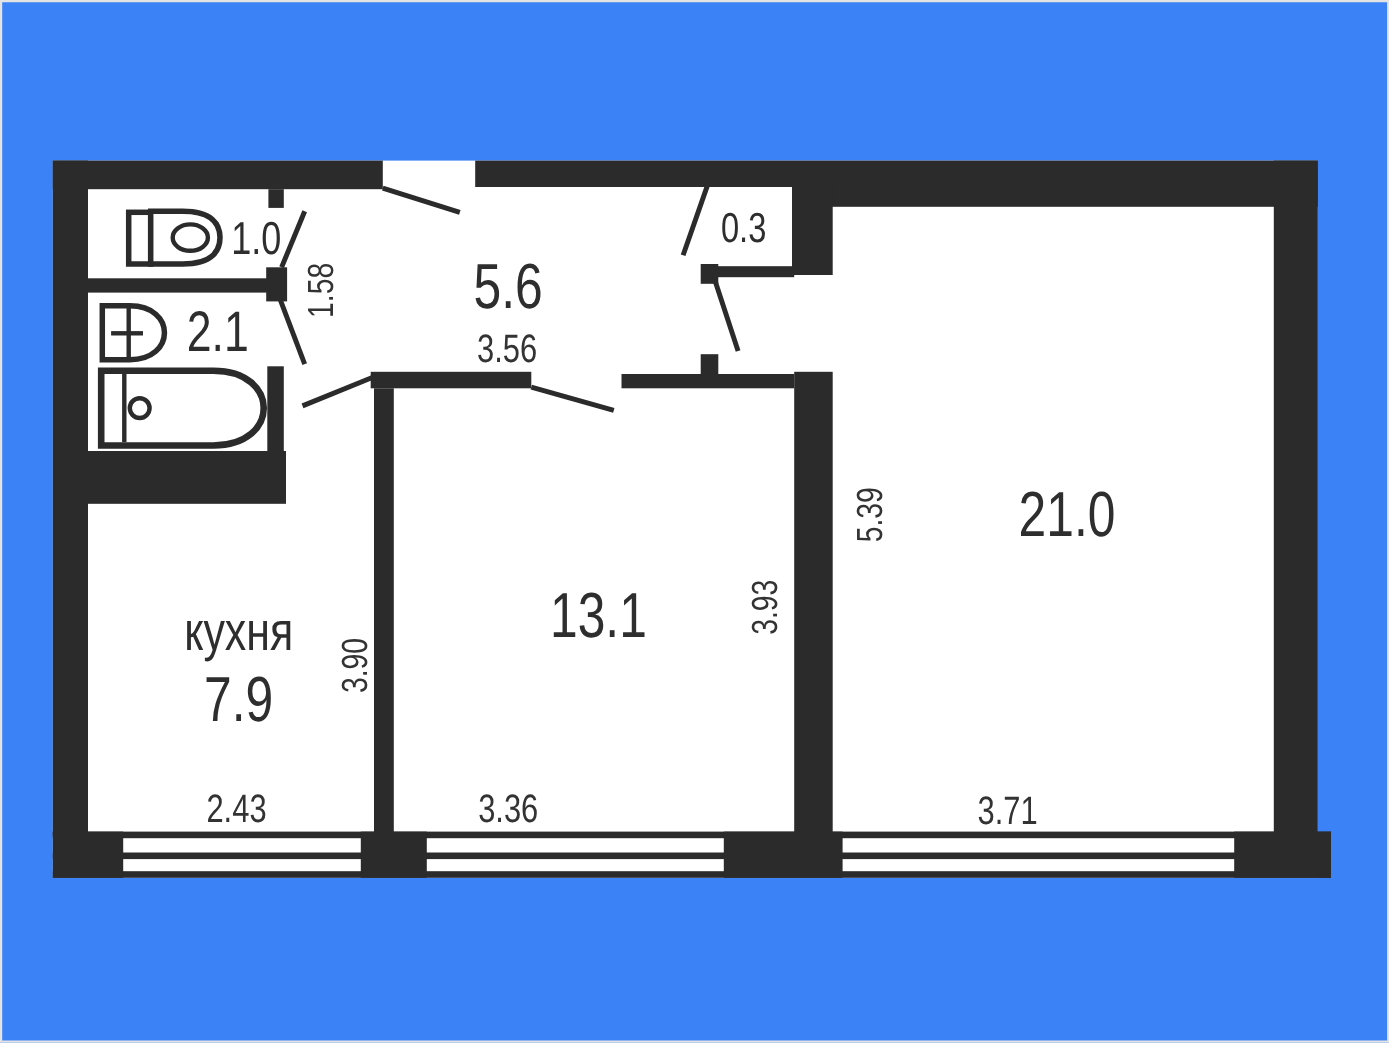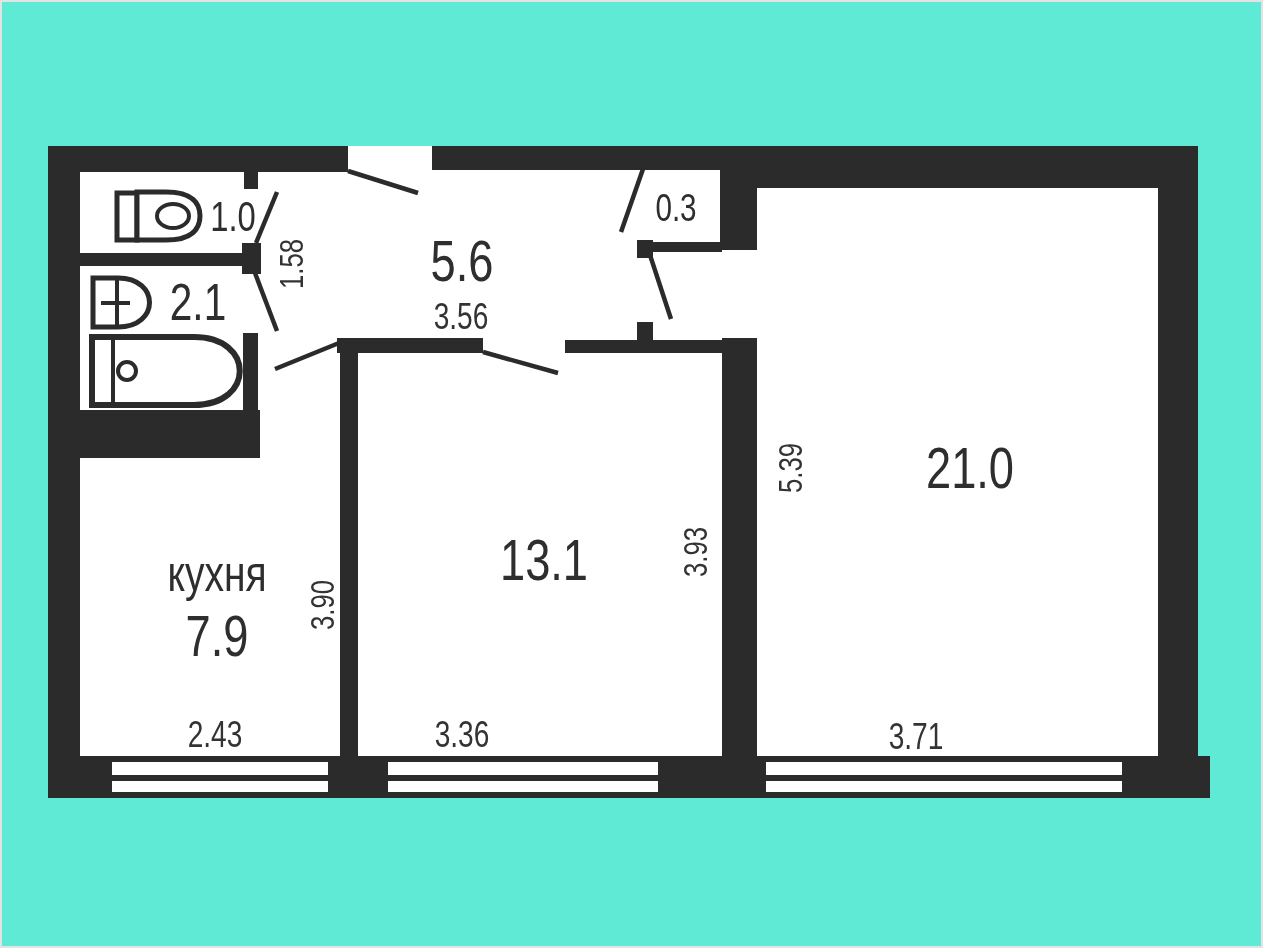--- a/index.html
+++ b/index.html
@@ -1,19 +1,19 @@
 <!DOCTYPE html>
 <html><head>
 <meta charset="utf-8">
 <style>
   html,body { margin:0; padding:0; background:#ffffff; }
   #frame {
     position:relative;
     width:1263px; height:948px;
-    background:#5eead4;
+    background:#3b82f6;
     box-shadow: inset 0 0 0 2px #e3e3e3;
     font-family:"Liberation Sans", sans-serif;
     overflow:hidden;
   }
   #plan { position:absolute; inset:0; }
   .wall { position:absolute; background:#2b2b2b; }
   .overlay { position:absolute; left:0; top:0; pointer-events:none; }
   .lbl {
     position:absolute;
     transform:translate(-50%,-50%) scale(.78,1);

